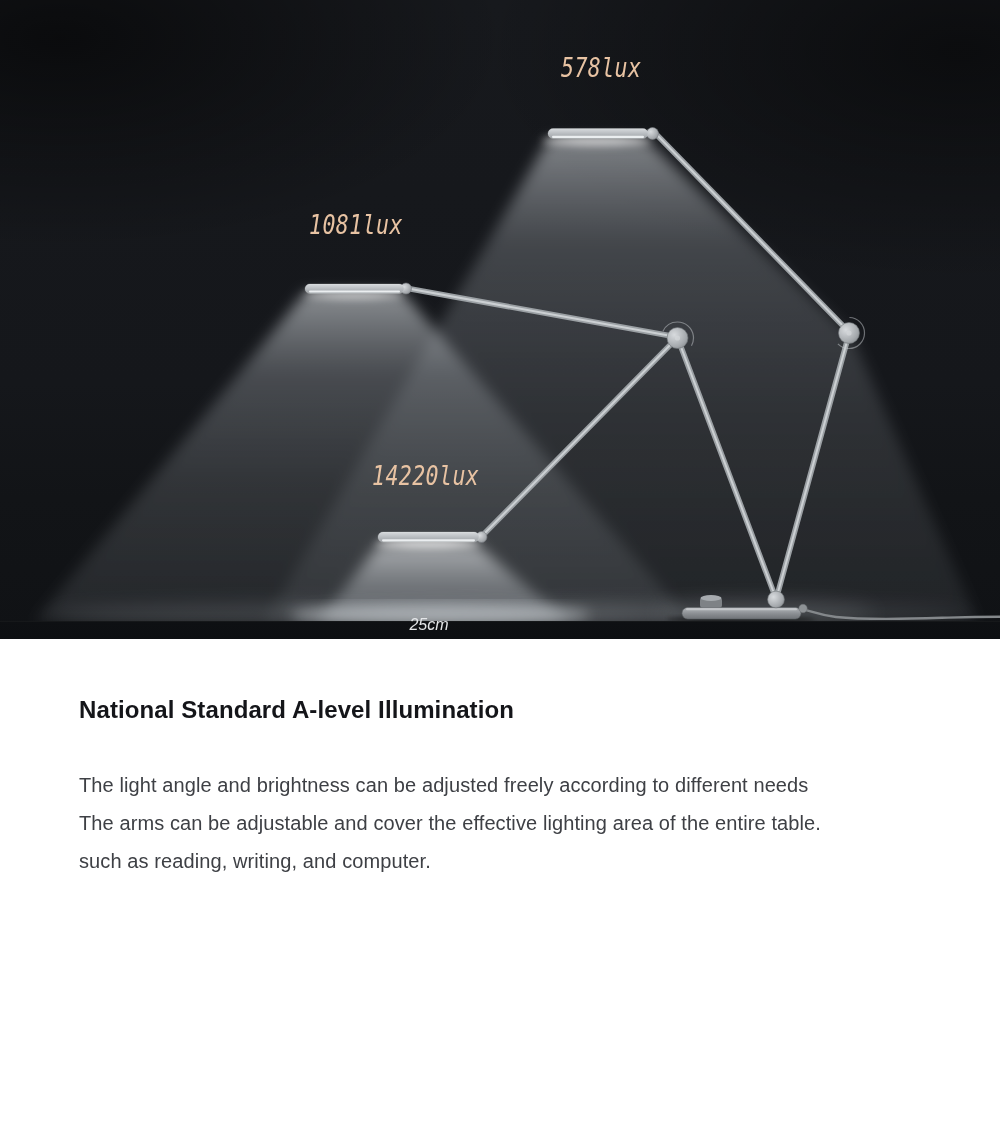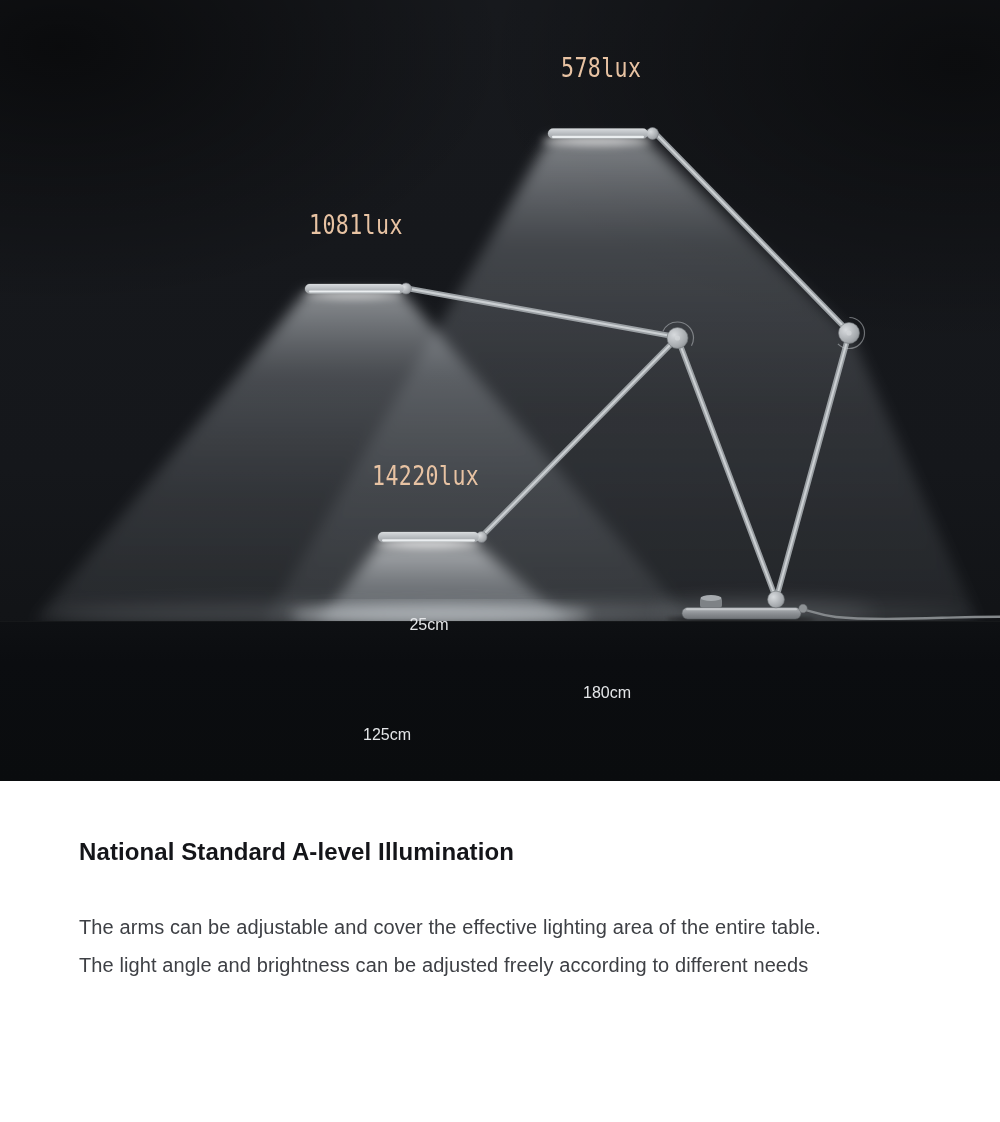--- a/index.html
+++ b/index.html
@@ -1,24 +1,24 @@
 <!DOCTYPE html>
 <html><head>
 <meta charset="utf-8">
 <style>
   html,body{margin:0;padding:0;background:#ffffff;}
   .page{position:relative;width:1000px;height:1122px;overflow:hidden;background:#ffffff;
         font-family:"Liberation Sans",sans-serif;}
 
   
-  .scene{position:relative;width:1000px;height:781px;overflow:hidden;
+  .scene{position:relative;width:1000px;height:639px;overflow:hidden;
          background:
            radial-gradient(75% 55% at 6% 6%, rgba(0,0,0,0.55), rgba(0,0,0,0) 60%),
            radial-gradient(80% 60% at 96% 8%, rgba(0,0,0,0.5), rgba(0,0,0,0) 60%),
-           linear-gradient(180deg,#17191d 0%,#15171b 60%,#121417 78%,#101215 100%);}
+           linear-gradient(180deg,#17191d 0%,#15171b 60%,#121417 78%,#101215 100%); font-style: italic;}
   .table-front{position:absolute;left:0;top:621px;width:1000px;height:160px;
          background:linear-gradient(180deg,#0e1013 0%,#0b0d10 25%,#0a0c0e 100%);
          border-top:1px solid rgba(255,255,255,0.05);}
   svg.scene-art{position:absolute;left:0;top:0;display:block;}
 
   .lux-label{position:absolute;font-family:"DejaVu Sans Mono",monospace;
          font-size:27px;line-height:27px;letter-spacing:0.5px;color:#e8c3a3;
          transform:scaleX(0.8);transform-origin:left center;white-space:nowrap;}
   .lux-top{left:561px;top:54px;}
   .lux-middle{left:309px;top:211px;}
@@ -201,19 +201,20 @@
     <div class="dim-label dim-180">180cm</div>
     <div class="dim-label dim-125">125cm</div>
   </section>
 
   <section class="panel">
     <div class="panel-inner">
       <h2 class="heading">
         <div>National Standard A-level Illumination</div>
       </h2>
       <div class="body-text">
+        <div>The light angle and brightness can be adjusted freely according to different needs</div>
         <div>The arms can be adjustable and cover the effective lighting area of the entire table.</div>
-        <div>The light angle and brightness can be adjusted freely according to different needs</div>
+        <div>such as reading, writing, and computer.</div>
       </div>
     </div>
   </section>
 
 </div>
 
 </body></html>

